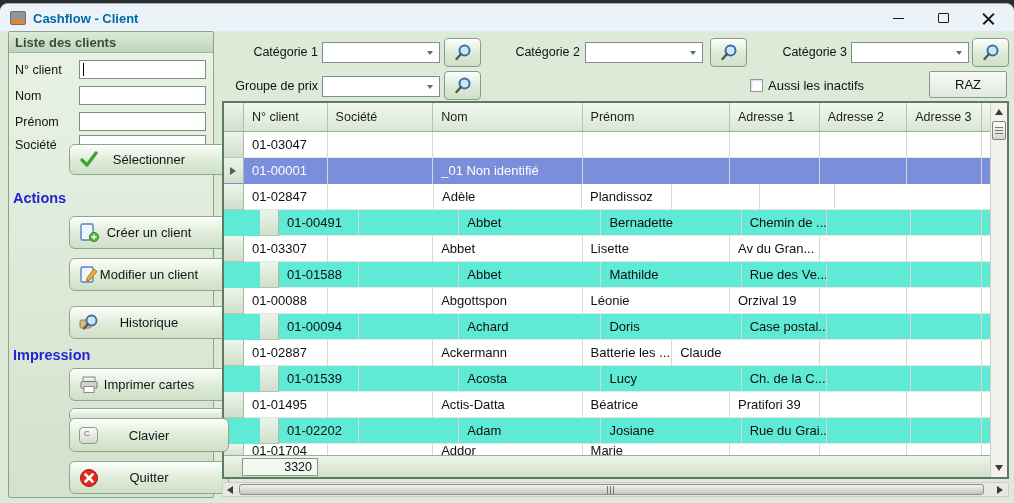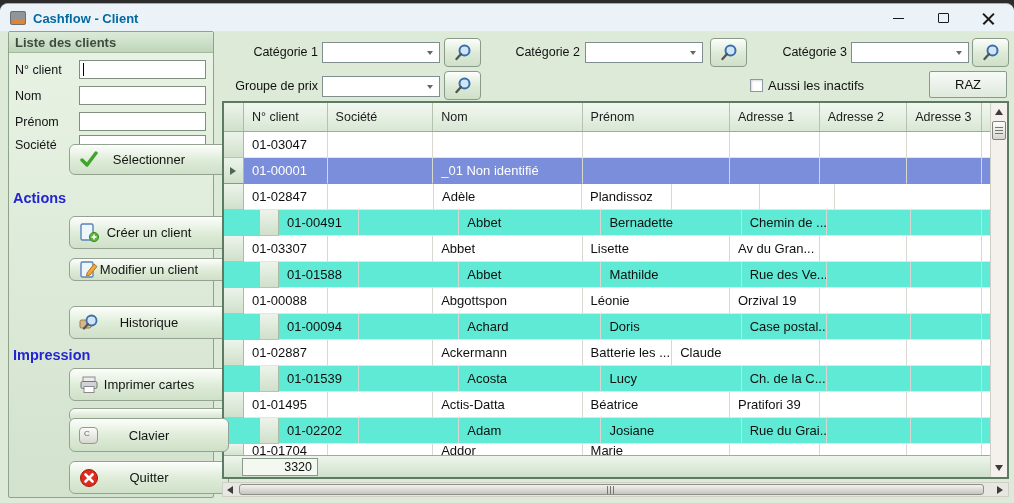--- a/index.html
+++ b/index.html
@@ -40,21 +40,21 @@
   .caret { position:absolute; left:3px; top:2px; width:1px; height:13px; background:#000; }
 
   .sbtn { position:absolute; left:20px; width:160px;
           background:linear-gradient(180deg,#fcfefb,#ddebd7 55%,#cfe0c8);
           border:1px solid #95a292; border-radius:6px; box-shadow:inset 0 1px 0 #ffffff;
           display:flex; align-items:center; cursor:pointer;margin-left:40px; }
   .sbtn .ico { position:absolute; left:9px; display:flex; align-items:center; }
   .sbtn .lbl { width:100%; text-align:center; font-size:13px; color:#141414; }
   .btn-select { top:112px; height:31px; }
   .btn-create { top:184px; height:33px; }
-  .btn-modify { top:226px; height:23px; }
+  .btn-modify { top:226px; height:33px; }
   .btn-history { top:274px; height:33px; }
   .btn-print { top:336px; height:33px; }
   .btn-partial { top:376px; height:14px; z-index:0; }
   .btn-keyboard { top:386px; height:34px; z-index:1; }
   .btn-quit { top:429px; height:33px; }
   .section-title { position:absolute; left:4px; font-size:14.5px; font-weight:bold; color:#2424d2; }
   .st-actions { top:158px; } .st-printing { top:315px; }
 
   .key-icon { width:19px; height:17px; border:1px solid #98988e; border-radius:4px;
               background:linear-gradient(180deg,#fbfbf9,#d8d8d2); position:relative; }

